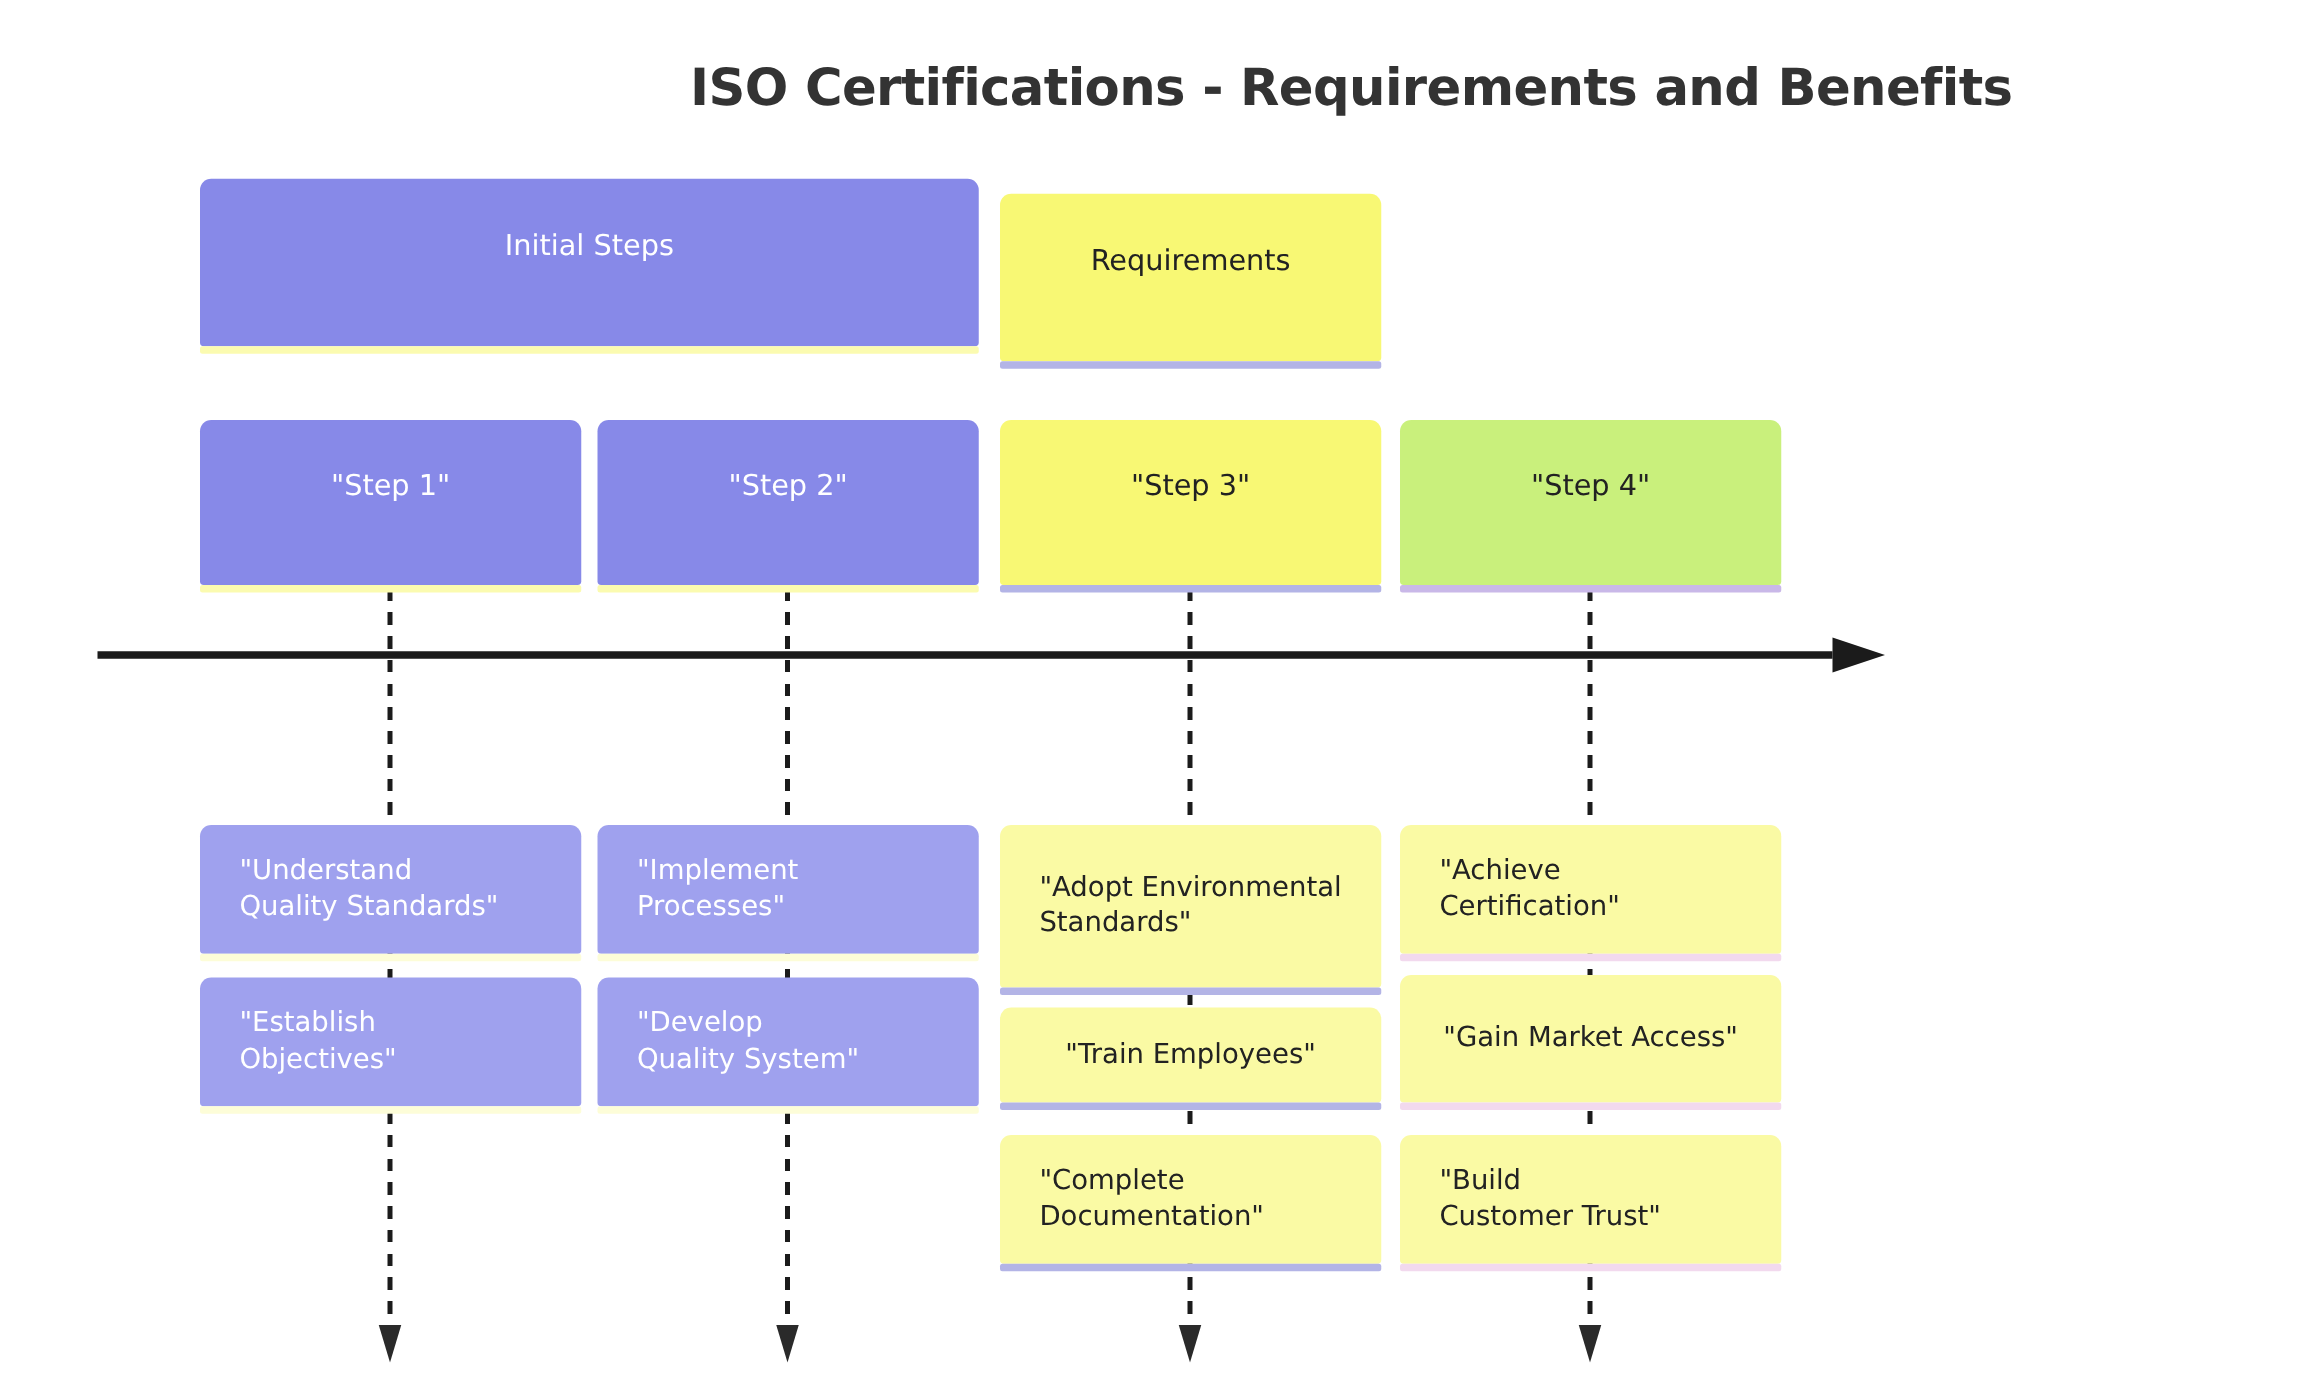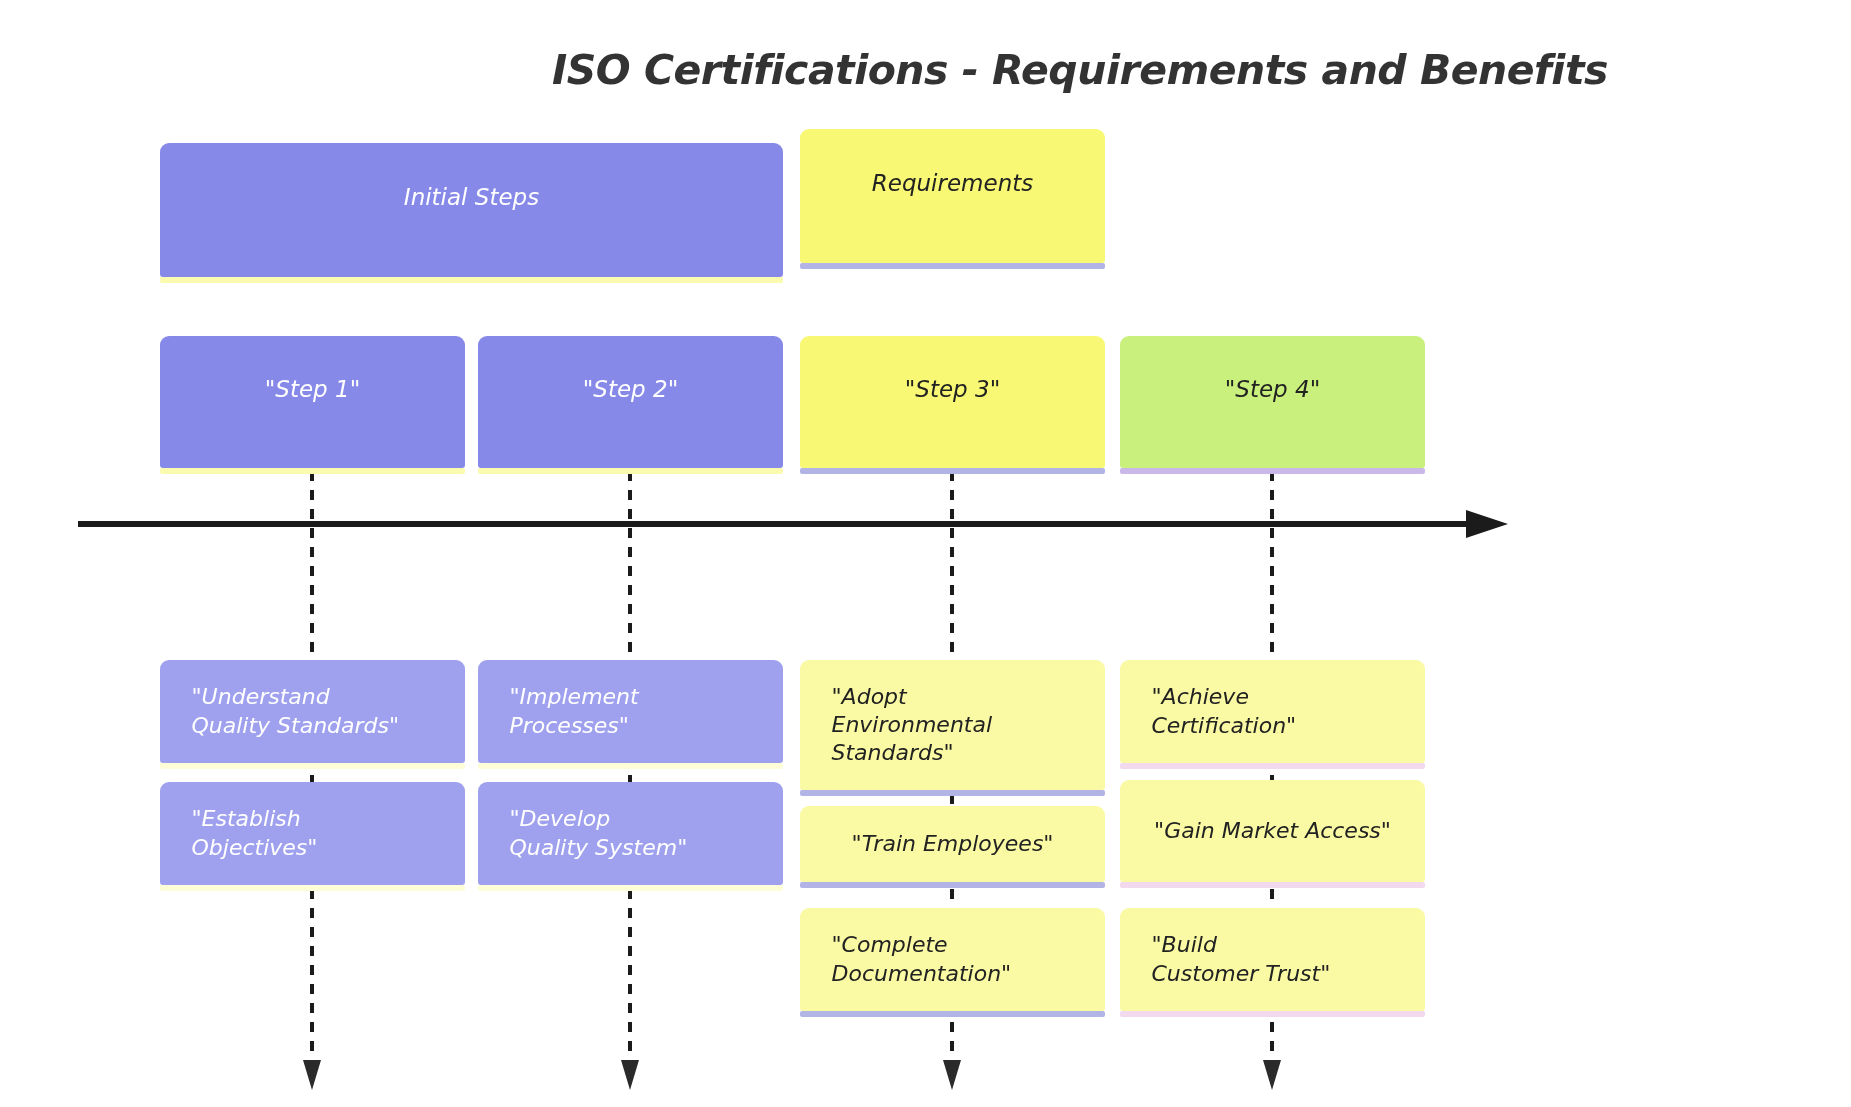--- a/index.html
+++ b/index.html
@@ -3,21 +3,20 @@
 <meta charset="utf-8">
 <style>
   html,body{margin:0;padding:0;background:#ffffff;}
   .canvas{
     position:relative;
     width:1851px;
     height:1107px;
     background:#ffffff;
     overflow:hidden;
     font-family:"DejaVu Sans","Liberation Sans",sans-serif;
-    font-style:italic;
   }
   .title{
     position:absolute;
     top:46px;
     left:552px;
     margin:0;
     font-size:41px;
     font-weight:700;
     letter-spacing:-0.5px;
     color:var(--title_color,#333);
@@ -108,21 +107,21 @@
 
   <div class="axis-line" style="left:78px;top:521px;width:1388px"></div>
   <div class="axis-head" style="left:1466px;top:510px"></div>
 
   <div class="tlbox" style="left:160px;top:143px;width:623px">
     <div class="fill hdr c-purple t-light" style="height:110px">
         <span class="lbl">Initial Steps</span>
       </div>
     <div class="under u-py"></div>
   </div>
-  <div class="tlbox" style="left:800px;top:129px;width:305px">
+  <div class="tlbox" style="left:800px;top:155px;width:305px">
     <div class="fill hdr c-yellow t-dark" style="height:110px">
         <span class="lbl">Requirements</span>
       </div>
     <div class="under u-peri"></div>
   </div>
 
   <div class="tlbox" style="left:160px;top:336px;width:305px">
     <div class="fill hdr c-purple t-light" style="height:108px">
         <span class="lbl">"Step 1"</span>
       </div>

